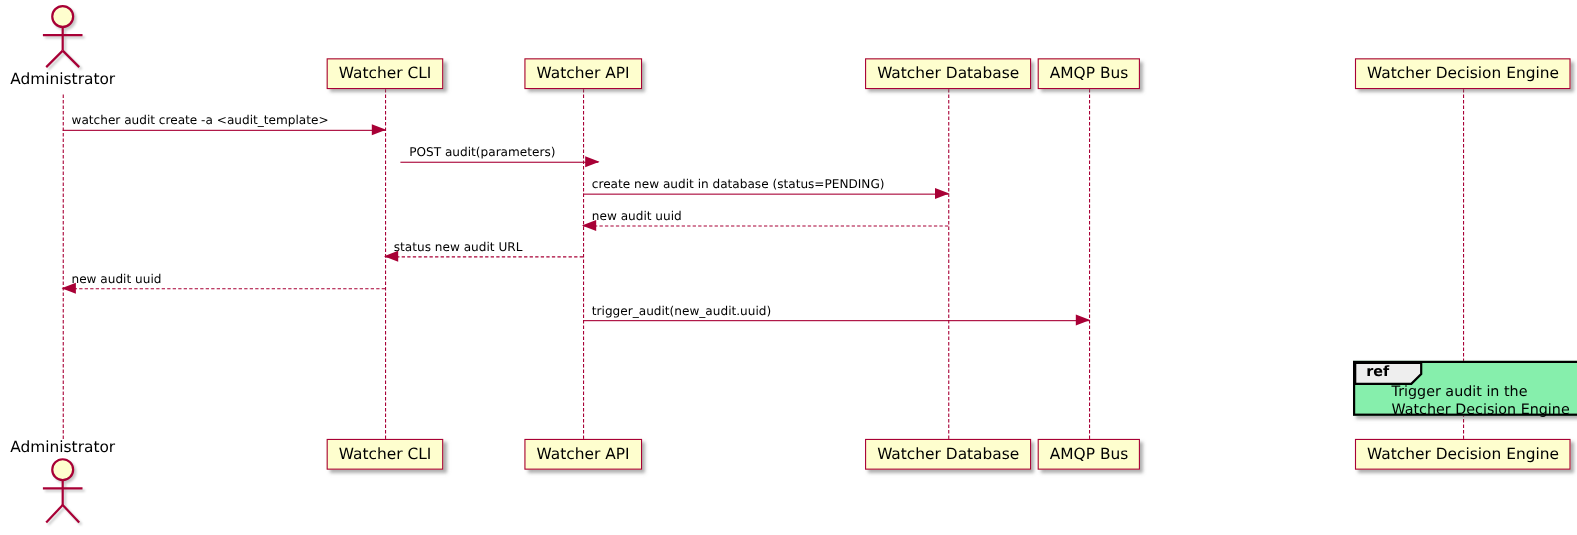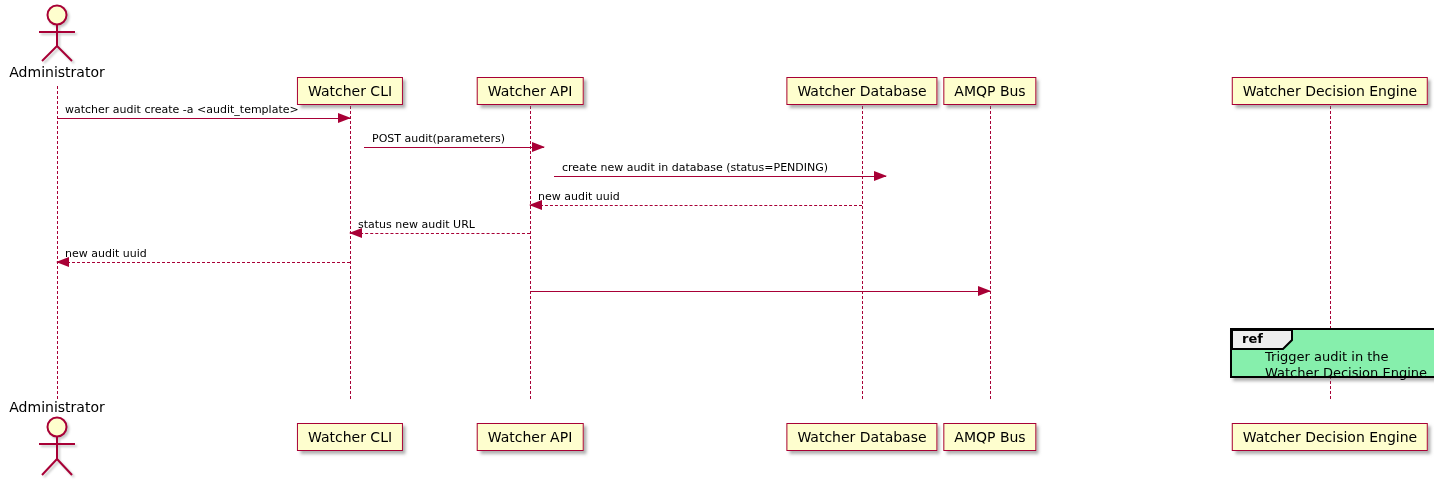--- a/index.html
+++ b/index.html
@@ -6,21 +6,20 @@
   #canvas {
     position:relative; width:1434px; height:486px; background:#ffffff;
     font-family:"DejaVu Sans", sans-serif; color:#000; overflow:hidden;
   }
   .pbox {
     position:absolute; transform:translateX(-50%);
     background:#FEFECE; border:1.8px solid #A80036;
     height:28px; box-sizing:border-box; display:flex; align-items:center;
     padding:0 10px; font-size:14px; white-space:nowrap;
     box-shadow:3px 3px 3px rgba(110,110,110,0.55);
-    margin-top:24px;
   }
   .pbox.top { top:53px; }
   .pbox.bottom { top:399px; }
   .lifeline {
     position:absolute; width:0; border-left:1px dashed #A80036;
   }
   .actor-label {
     position:absolute; transform:translateX(-50%); font-size:14px; white-space:nowrap;
   }
   .actor-svg { position:absolute; filter:drop-shadow(2px 2px 1px rgba(0,0,0,0.22)); }
@@ -93,41 +92,42 @@
   <div class="msg" style="left:57px;  top:103px; width:293px;">
     <div class="msg-label">watcher audit create -a &lt;audit_template&gt;</div>
     <div class="mline solid"></div>
     <div class="ah r"></div>
   </div>
   <div class="msg" style="left:364px; top:132px; width:180px;">
     <div class="msg-label">POST audit(parameters)</div>
     <div class="mline solid"></div>
     <div class="ah r"></div>
   </div>
-  <div class="msg" style="left:530px; top:161px; width:332px;margin-left:24px;">
+  <div class="msg" style="left:530px; top:161px; width:332px;">
     <div class="msg-label">create new audit in database (status=PENDING)</div>
     <div class="mline solid"></div>
     <div class="ah r"></div>
   </div>
   <div class="msg" style="left:530px; top:190px; width:332px;">
     <div class="msg-label">new audit uuid</div>
     <div class="mline dashed"></div>
     <div class="ah l"></div>
   </div>
   <div class="msg" style="left:350px; top:218px; width:180px;">
     <div class="msg-label">status new audit URL</div>
     <div class="mline dashed"></div>
     <div class="ah l"></div>
   </div>
   <div class="msg" style="left:57px;  top:247px; width:293px;">
     <div class="msg-label">new audit uuid</div>
     <div class="mline dashed"></div>
     <div class="ah l"></div>
   </div>
   <div class="msg" style="left:530px; top:276px; width:460px;">
+    <div class="msg-label">trigger_audit(new_audit.uuid)</div>
     <div class="mline solid"></div>
     <div class="ah r"></div>
   </div>
 
   <div class="refbox">
     <svg class="tab" width="64" height="21" viewBox="0 0 64 21">
       <path d="M1,1 H61 V11 L52,20 H1 Z" fill="#EEEEEE" stroke="#000000" stroke-width="2"></path>
     </svg>
     <div class="ref-kw">ref</div>
     <div class="ref-body">

